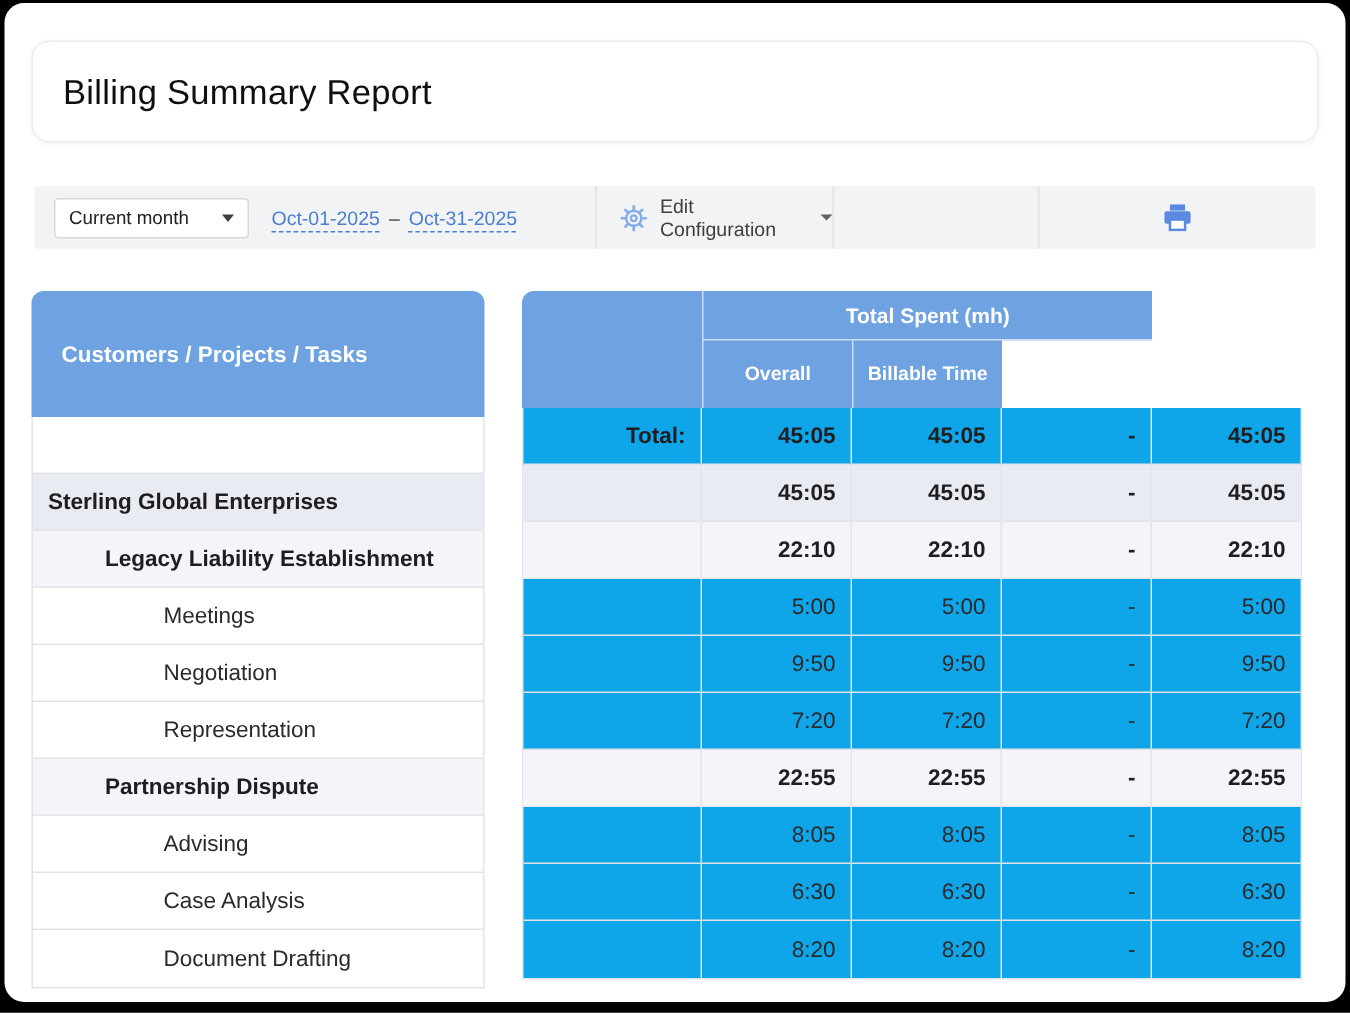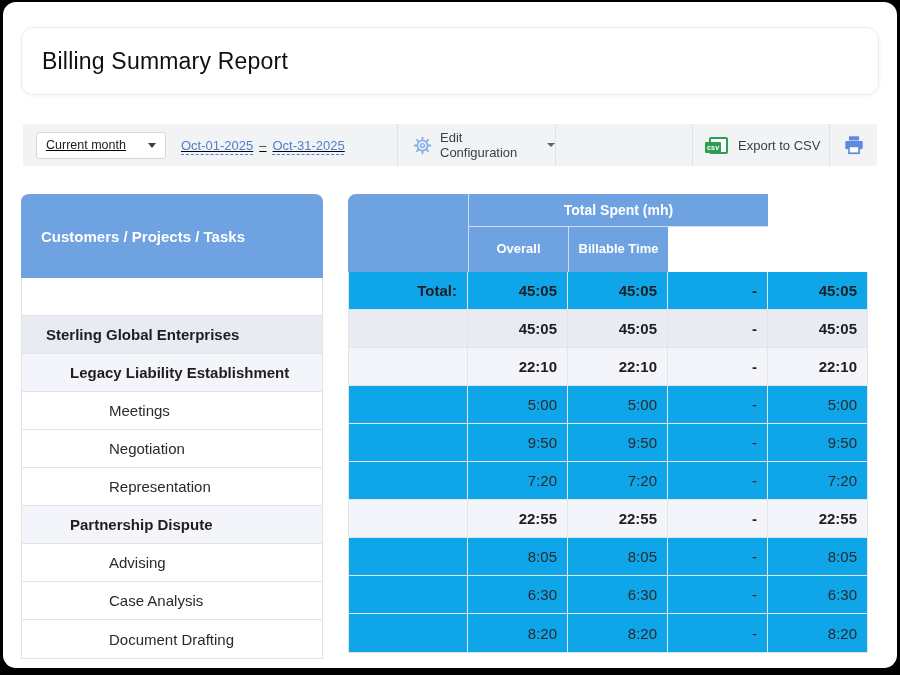--- a/index.html
+++ b/index.html
@@ -16,21 +16,21 @@
     display: flex; align-items: center; padding-left: 20px;
   }
   .title-card h1 { font-size: 23px; font-weight: 500; color: #0f0f10; letter-spacing: .2px; }
   
   .toolbar {
     position: absolute; left: 20px; top: 122px; right: 20px; height: 42px;
     background: #f2f3f4; border-radius: 2px; display: flex; align-items: stretch;
   }
   .tb-section { display: flex; align-items: center; border-right: 1px solid #e1e2e4; }
   .tb-section:last-child { border-right: none; }
-  .tb-period { width: 375px; padding-left: 13px; gap: 15px; text-decoration: underline; }
+  .tb-period { width: 375px; padding-left: 13px; gap: 15px; }
   .tb-config { width: 158px; padding-left: 15px; gap: 8px; justify-content: flex-end; }
   .tb-spacer { width: 137px; }
   .tb-export { width: 137px; padding-left: 10px; gap: 10px; }
   .tb-print  { flex: 1; justify-content: center; }
   .select-box {
     width: 130px; height: 27px; background: #fff; border: 1px solid #d7d8da;
     border-radius: 3px; display: flex; align-items: center; justify-content: space-between;
     padding: 0 9px; cursor: pointer;
   }
   .select-box span { font-size: 12.5px; color: #202124; }
@@ -49,21 +49,21 @@
   .lhead {
     height: 84px; background: #6fa2e0; border-radius: 8px 8px 0 0;
     display: flex; align-items: center; padding-left: 20px;
     color: #fff; font-size: 15px; font-weight: bold;
   }
   .lbody { border: 1px solid #e3e4e8; border-top: none; }
   .lrow { height: 38px; border-bottom: 1px solid #e3e4e8; display: flex; align-items: center; background: #fff; }
   .lrow:last-child { border-bottom: none; }
   .lname { font-size: 15px; color: #2a2a2c; }
   .lvl-customer { background: #e9ebf2; }
-  .lvl-customer .lname { font-weight: bold; padding-left: 24px; color: #1e1e20; }
+  .lvl-customer .lname { font-weight: bold; padding-left: 10px; color: #1e1e20; }
   .lvl-project { background: #f3f5fa; }
   .lvl-project .lname { font-weight: bold; padding-left: 48px; color: #1e1e20; }
   .lvl-task .lname { font-weight: normal; padding-left: 87px; }
   
   .rhead { display: grid; grid-template-columns: 120px 100px 100px 100px 100px; grid-template-rows: 33px 45px; }
   .rh { background: #6fa2e0; color: #fff; display: flex; align-items: center; justify-content: center; text-align: center; }
   .rh-blank { grid-row: 1 / span 2; grid-column: 1; border-radius: 8px 0 0 0; }
   .rh-group { grid-row: 1; grid-column: 2 / span 3; font-size: 14px; font-weight: bold; border-left: 1px solid rgba(255,255,255,.65); border-bottom: 1px solid rgba(255,255,255,.65); }
   .rh-sub { grid-row: 2; font-size: 13px; font-weight: bold; line-height: 1.25; border-left: 1px solid rgba(255,255,255,.65); padding: 0 8px; }
   .rh-gray { background: #9b9b9b; }
@@ -118,26 +118,20 @@
             <line x1="14.24" y1="5.76" x2="15.9" y2="4.1"></line>
           </g>
         </svg>
       </span>
       <span class="tb-label">Edit Configuration</span>
       <span class="caret-down caret-sm"></span>
     </div>
 
     <div class="tb-section tb-spacer"></div>
 
-    <div class="tb-section tb-export icon-btn">
-      <span class="csv-icon">
-        <span class="csv-badge">csv</span>
-      </span>
-      <span class="tb-label">Export to CSV</span>
-    </div>
 
     <div class="tb-section tb-print icon-btn">
       <span style="display:flex;">
         <svg width="22" height="22" viewBox="0 0 24 24">
           <rect x="6.5" y="2.5" width="11" height="4.5" fill="#5b8ae0"></rect>
           <rect x="2.5" y="7.5" width="19" height="9" rx="1.5" fill="#5b8ae0"></rect>
           <rect x="6.5" y="13.5" width="11" height="7.5" fill="#ffffff" stroke="#5b8ae0" stroke-width="1.8"></rect>
         </svg>
       </span>
     </div>

